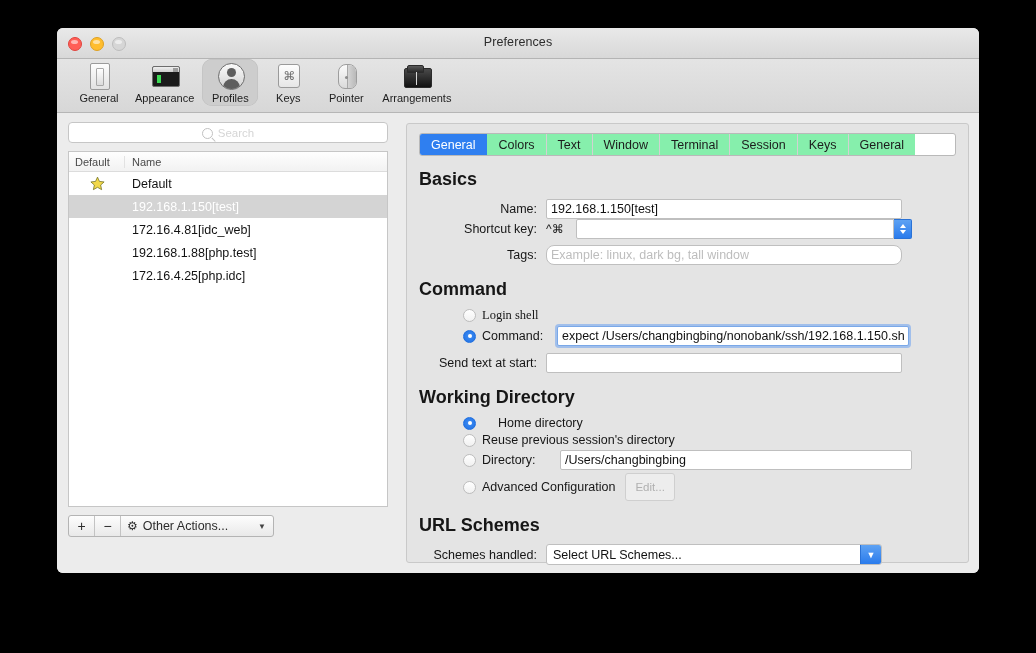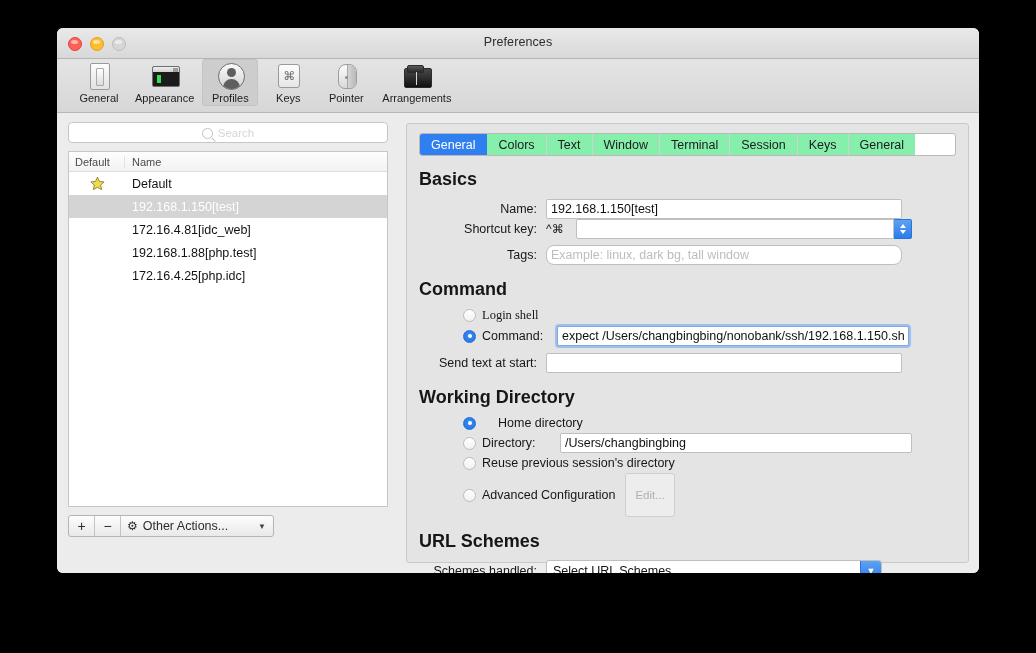--- a/index.html
+++ b/index.html
@@ -37,21 +37,21 @@
 
   
   #toolbar{
     height:53px;background:linear-gradient(to bottom,#e4e4e4 0%,#d7d7d7 100%);
     border-bottom:1px solid #b6b6b6;padding-left:14px;display:flex;align-items:flex-start;
   }
   .tb-item{
     display:flex;flex-direction:column;align-items:center;justify-content:flex-start;
     padding:3px 6px 2px 6px;margin-right:2px;border-radius:4px;min-width:44px;
   }
-  .tb-item.sel{background:#cdcdcd;box-shadow:inset 0 0 0 .5px #bcbcbc;}
+  .tb-item.sel{background:#cdcdcd;box-shadow:inset 0 0 0 .5px #bcbcbc;border-radius:10px;}
   .tb-ico{width:30px;height:29px;position:relative;margin-bottom:1px;}
   .tb-label{font-size:11px;color:#1d1d1d;line-height:12px;white-space:nowrap;}
 
   
   .ic-general{position:absolute;left:6px;top:1px;width:18px;height:25px;
     background:linear-gradient(to bottom,#fdfdfd,#e2e2e2);
     border:1px solid #9a9a9a;border-radius:2px;}
   .ic-general::after{content:"";position:absolute;left:5px;top:4px;width:6px;height:16px;
     background:linear-gradient(to bottom,#ffffff,#dcdcdc);border:1px solid #a8a8a8;border-radius:1px;}
 
@@ -162,21 +162,21 @@
   .stepper .up{border-bottom:4px solid #fff;}
   .stepper .dn{border-top:4px solid #fff;}
 
   .popup{background:#fff;border:1px solid #bfbfbf;border-radius:3px;height:21px;box-sizing:border-box;
     display:flex;align-items:center;font-size:12.5px;color:#111;padding-left:6px;position:relative;}
   .popup .pb{position:absolute;right:0;top:0;bottom:0;width:20px;border-radius:0 2px 2px 0;
     background:linear-gradient(to bottom,#5ea2f3,#2a7bec);border-left:1px solid #2a72d6;
     display:flex;align-items:center;justify-content:center;color:#fff;font-size:9px;}
 
   .btn-dis{height:18px;border:1px solid #cfcfcf;border-radius:3px;background:#ededed;
-    font-size:11.5px;color:#b0b0b0;display:flex;align-items:center;justify-content:center;padding:12px 9px;}
+    font-size:11.5px;color:#b0b0b0;display:flex;align-items:center;justify-content:center;padding:4px 9px;}
 </style>
 </head>
 <body>
 
 <div id="window">
 
   <div id="titlebar">
     <div class="lights">
       <span class="light l-close"></span>
       <span class="light l-min"></span>
@@ -354,27 +354,27 @@
 
         <div class="grp" style="margin-top:14px;">Working Directory</div>
 
         <div class="row" style="margin-top:8px;padding-left:44px;">
           <span class="radio on"></span>
           <span class="lab" style="margin-left:22px;">Home directory</span>
         </div>
 
         <div class="row" style="margin-top:3px;padding-left:44px;">
           <span class="radio"></span>
+          <span class="lab" style="margin-left:6px;">Reuse previous session's directory</span>
+        </div>
+
+        <div class="row" style="margin-top:3px;padding-left:44px;">
+          <span class="radio"></span>
           <span class="lab" style="margin-left:6px;width:75px;text-align:left;">Directory:</span>
           <div class="tf" style="width:352px;margin-left:3px;">/Users/changbingbing</div>
-        </div>
-
-        <div class="row" style="margin-top:3px;padding-left:44px;">
-          <span class="radio"></span>
-          <span class="lab" style="margin-left:6px;">Reuse previous session's directory</span>
         </div>
 
         <div class="row" style="margin-top:3px;padding-left:44px;">
           <span class="radio"></span>
           <span class="lab" style="margin-left:6px;">Advanced Configuration</span>
           <span class="btn-dis" style="margin-left:10px;">Edit...</span>
         </div>
 
         <div class="grp" style="margin-top:14px;">URL Schemes</div>
 

